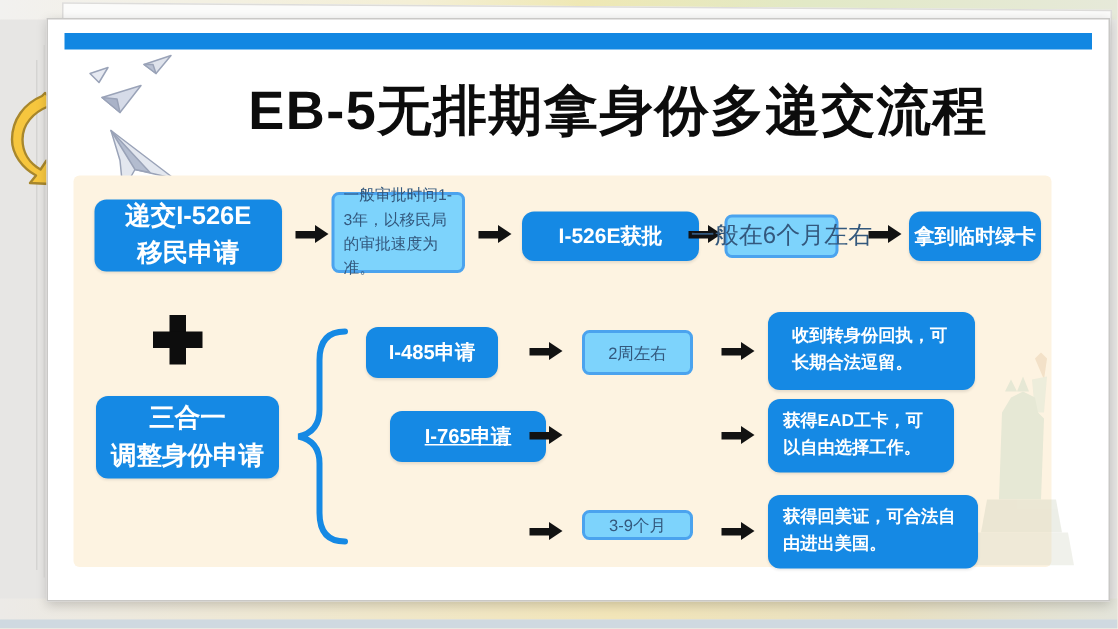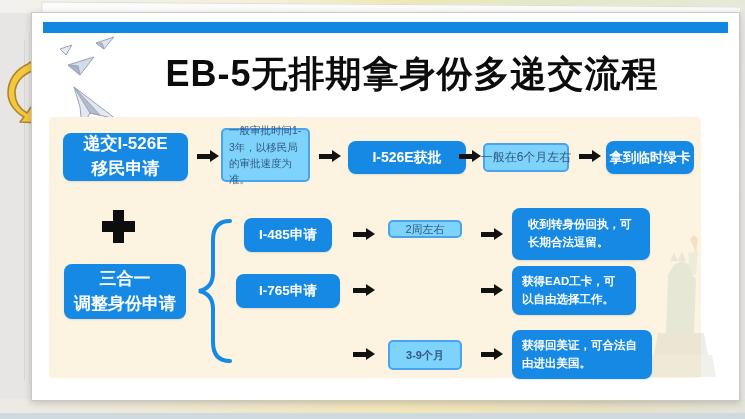--- a/index.html
+++ b/index.html
@@ -105,40 +105,40 @@
     <path d="M20,120 L82,120 L86,142 L16,142 Z" fill="#d4d6c4"></path>
   </svg>
 
   <div class="blue-box pre f15" style="left:31px;top:120px;width:125px;height:48px;">递交I-526E
 移民申请</div>
   <div class="arrow" style="left:165px;top:141px;"></div>
   <div class="white-note" style="left:189px;top:115px;width:89px;height:54px;font-size:10.5px;line-height:1.55;padding:4px 6px;text-align:left;">一般审批时间1-3年，以移民局的审批速度为准。</div>
   <div class="arrow" style="left:287px;top:141px;"></div>
   <div class="blue-box f14" style="left:316px;top:128px;width:118px;height:33px;">I-526E获批</div>
   <div class="arrow" style="left:427px;top:141px;"></div>
-  <div class="white-note" style="left:451px;top:130px;width:86px;height:29px;font-size:12px;white-space:nowrap;">一般在6个月左右</div>
+  <div class="white-note" style="left:451px;top:130px;width:76px;height:29px;font-size:16px;white-space:nowrap;">一般在6个月左右</div>
   <div class="arrow" style="left:547px;top:141px;"></div>
   <div class="blue-box f135" style="left:574px;top:128px;width:88px;height:33px;">拿到临时绿卡</div>
 
   <div class="plus"></div>
   <div class="blue-box pre f15" style="left:32px;top:251px;width:122px;height:55px;">三合一
 调整身份申请</div>
 
   <svg class="brace-svg" width="48" height="152" viewBox="0 0 48 152">
     <path d="M40,6 Q23,6 23,25 L23,58 Q23,73 9,76 Q23,79 23,94 L23,127 Q23,146 40,146" fill="none" stroke="#1589e4" stroke-width="4" stroke-linecap="round"></path>
   </svg>
 
   <div class="blue-box f135" style="left:212px;top:205px;width:88px;height:34px;">I-485申请</div>
   <div class="arrow" style="left:321px;top:219px;"></div>
-  <div class="white-note" style="left:356px;top:207px;width:74px;height:18px;font-size:11px;">2周左右</div>
+  <div class="white-note" style="left:356px;top:207px;width:74px;height:30px;font-size:11px;">2周左右</div>
   <div class="arrow" style="left:449px;top:219px;"></div>
   <div class="blue-box result-box" style="left:480px;top:195px;width:138px;height:52px;padding-left:16px;">收到转身份回执，可长期合法逗留。</div>
 
-  <div class="blue-box f135" style="left:204px;top:261px;width:104px;height:34px;">I-765申请</div>
+  <div class="blue-box f135" style="left:228px;top:261px;width:104px;height:34px;text-decoration:underline;">I-765申请</div>
   <div class="arrow" style="left:321px;top:275px;"></div>
   <div class="arrow" style="left:449px;top:275px;"></div>
   <div class="blue-box result-box" style="left:480px;top:253px;width:124px;height:49px;">获得EAD工卡，可以自由选择工作。</div>
 
   <div class="arrow" style="left:321px;top:339px;"></div>
-  <div class="white-note" style="left:356px;top:327px;width:74px;height:30px;font-size:11px;font-weight:bold;">3-9个月</div>
+  <div class="white-note" style="left:356px;top:327px;width:74px;height:20px;font-size:11px;">3-9个月</div>
   <div class="arrow" style="left:449px;top:339px;"></div>
   <div class="blue-box result-box" style="left:480px;top:317px;width:140px;height:49px;">获得回美证，可合法自由进出美国。</div>
 </div>
 
 </body></html>

